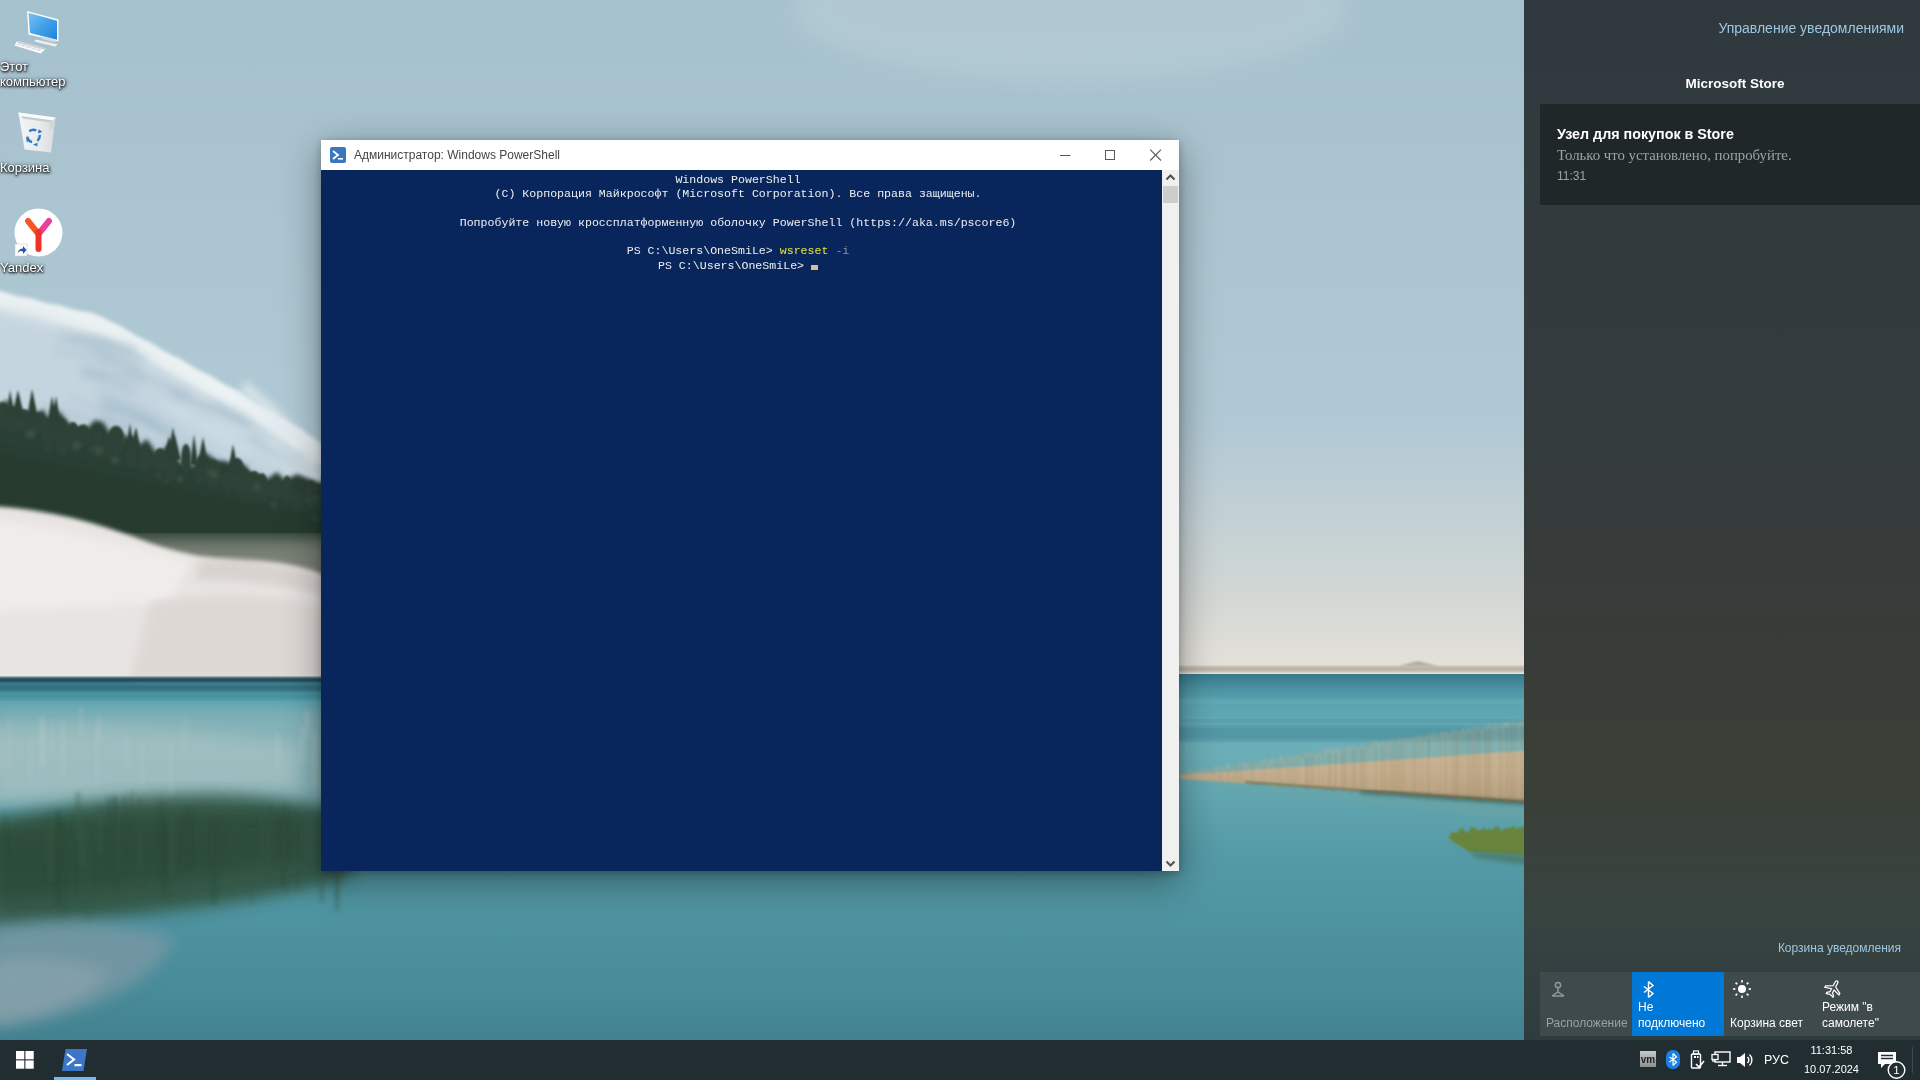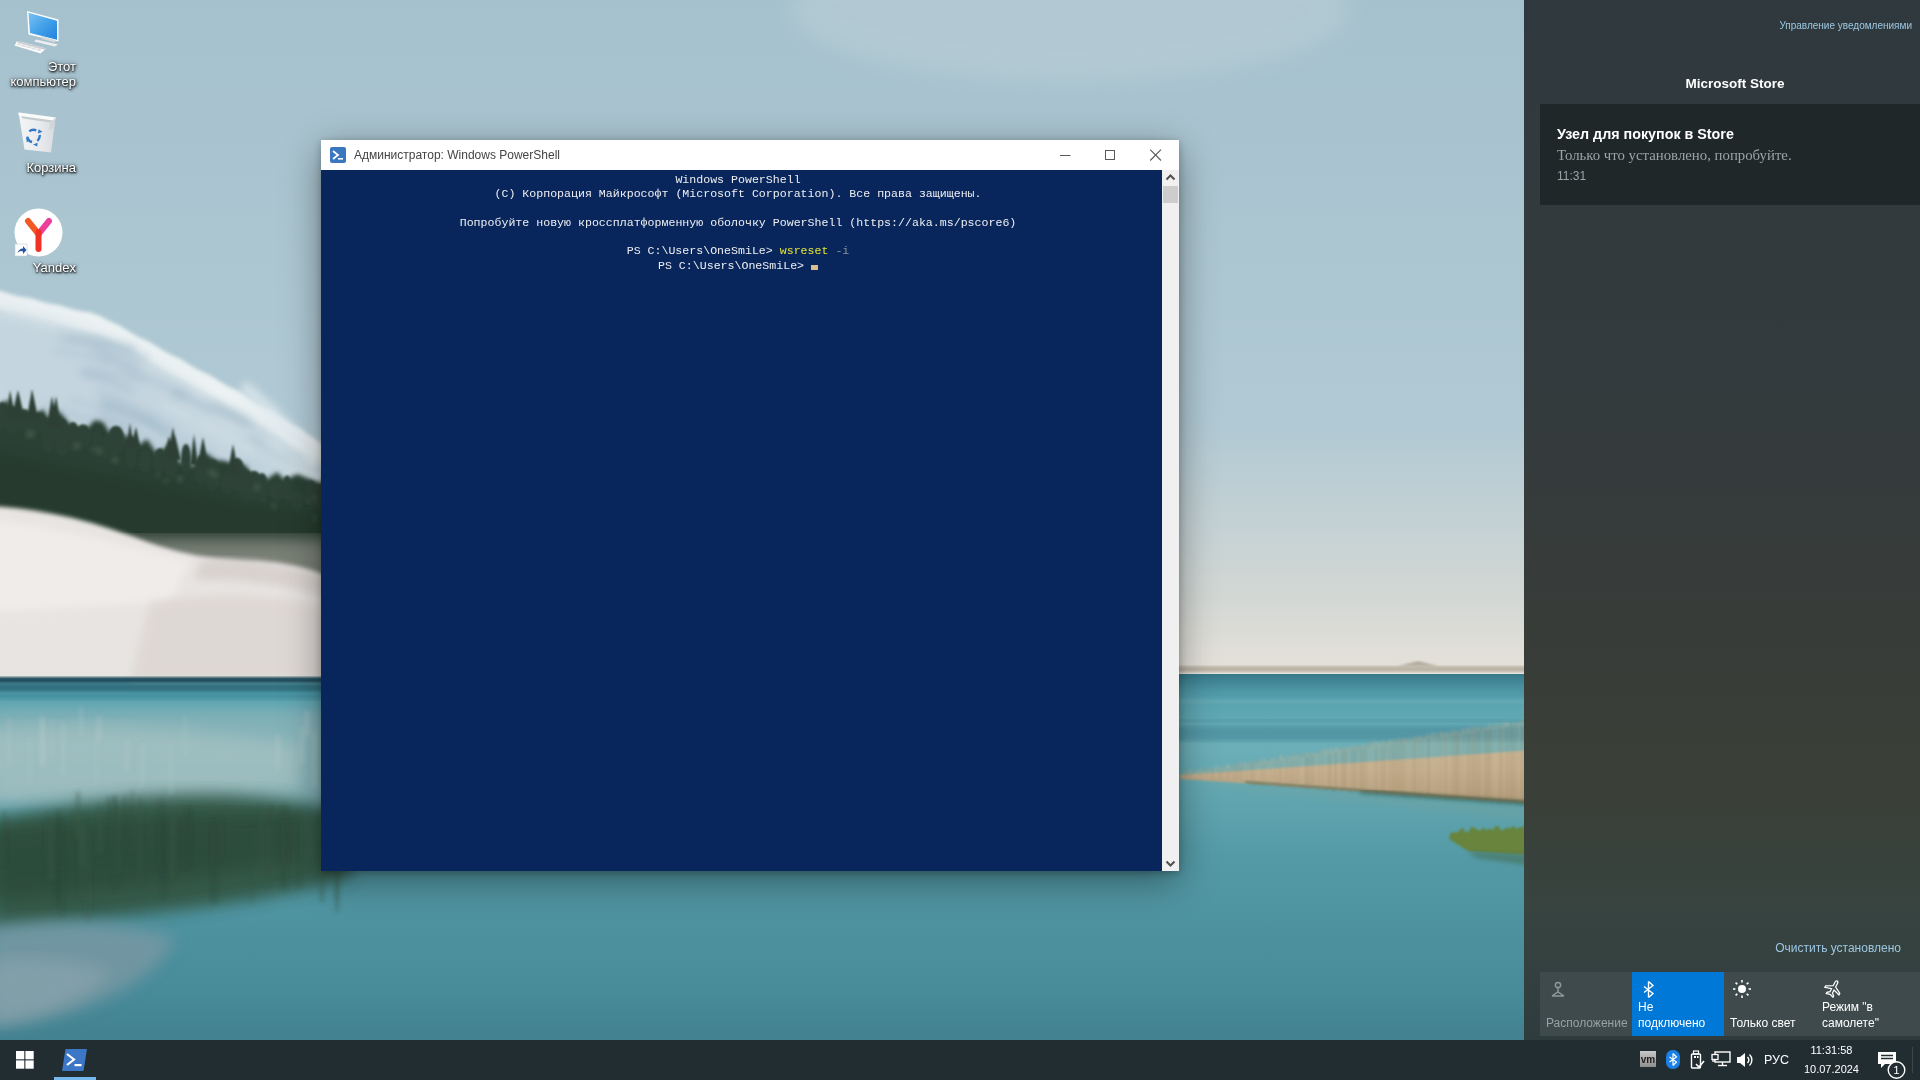--- a/index.html
+++ b/index.html
@@ -1,19 +1,19 @@
 <!DOCTYPE html>
 <html><head>
 <meta charset="utf-8">
 <style>
   html,body{margin:0;padding:0;width:1920px;height:1080px;overflow:hidden;background:#9fbcc8;font-family:"Liberation Sans",sans-serif;}
   .abs{position:absolute;}
   #wall{left:0;top:0;width:1920px;height:1080px;}
   
-  .dlabel{position:absolute;color:#fff;font-size:13px;text-align:right;line-height:15px;
+  .dlabel{position:absolute;color:#fff;font-size:13px;text-align:left;line-height:15px;
     text-shadow:0 1px 2px rgba(0,0,0,.9),1px 1px 3px rgba(0,0,0,.8),0 0 4px rgba(0,0,0,.5);}
   
   #psw{left:321px;top:140px;width:858px;height:731px;box-shadow:0 10px 36px rgba(0,0,0,.40),0 2px 8px rgba(0,0,0,.25);text-align:center;}
   #pstitle{left:0;top:0;width:858px;height:30px;background:#fff;}
   #pstitletxt{left:33px;top:8px;font-size:12px;color:#444;}
   #psbody{left:0;top:30px;width:841px;height:701px;background:#08265c;}
   #pstext{left:2px;top:32.5px;width:830px;font-family:"Liberation Mono",monospace;font-size:11.6px;line-height:14.35px;color:#eeeef0;white-space:pre;}
   #psscroll{left:841px;top:30px;width:17px;height:701px;background:#f0f0f0;}
   #psthumb{left:1px;top:16px;width:15px;height:17px;background:#cdcdcd;}
   
@@ -831,29 +831,29 @@
     <svg class="abs" style="left:0;top:0;" width="17" height="16" viewBox="0 0 17 16">
         <path d="M4.5,9.5 L8.5,5.5 L12.5,9.5" fill="none" stroke="#505050" stroke-width="2"></path>
       </svg>
     <svg class="abs" style="left:0;top:685px;" width="17" height="16" viewBox="0 0 17 16">
         <path d="M4.5,6.5 L8.5,10.5 L12.5,6.5" fill="none" stroke="#505050" stroke-width="2"></path>
       </svg>
   </div>
 </div>
 
 <div class="abs" id="ac">
-  <div class="abs blue" style="right:8px;top:20px;font-size:10px;text-align:right;">Управление уведомлениями</div>
+  <div class="abs blue" style="right:16px;top:20px;font-size:14px;text-align:right;">Управление уведомлениями</div>
   <div class="abs" style="left:13px;top:76px;width:396px;text-align:center;color:#fff;font-size:13.5px;font-weight:bold;">Microsoft Store</div>
   <div class="abs" id="accard">
     <div class="abs" style="left:17px;top:22px;color:#fff;font-size:14.3px;font-weight:bold;">Узел для покупок в Store</div>
     <div class="abs" style="left:17px;top:43px;color:#9aa3a6;font-size:14.8px;font-family:Liberation Serif, serif;">Только что установлено, попробуйте.</div>
     <div class="abs" style="left:17px;top:65px;color:#9aa3a6;font-size:12px;">11:31</div>
   </div>
   <div class="abs" style="left:18px;top:940px;color:#d3e5ef;font-size:12.5px;margin-top:32px;">Развернуть</div>
-  <div class="abs blue" style="right:19px;top:941px;font-size:12px;">Очистить установлено</div>
+  <div class="abs blue" style="right:19px;top:941px;font-size:12px;">Корзина уведомления</div>
 
   <div class="tile" style="left:16px;">
     <svg class="abs" style="left:8px;top:8px;" width="20" height="20" viewBox="0 0 20 20">
       <circle cx="10" cy="5" r="2.6" fill="none" stroke="#8e9899" stroke-width="1.5"></circle>
       <path d="M10,7.6 L10,12 M4,16 L10,12 L16,16 M4,16 L16,16" fill="none" stroke="#8e9899" stroke-width="1.5"></path>
     </svg>
     <div class="tiletxt" style="color:#98a1a3;">Расположение</div>
   </div>
   <div class="tile" style="left:108px;background:#0078d7;">
     <svg class="abs" style="left:10px;top:9px;" width="13" height="17" viewBox="0 0 13 17">
@@ -868,21 +868,21 @@
         <line x1="10" y1="1" x2="10" y2="3.4"></line>
           <line x1="10" y1="16.6" x2="10" y2="19"></line>
         <line x1="1" y1="10" x2="3.4" y2="10"></line>
           <line x1="16.6" y1="10" x2="19" y2="10"></line>
         <line x1="3.6" y1="3.6" x2="5.3" y2="5.3"></line>
           <line x1="14.7" y1="14.7" x2="16.4" y2="16.4"></line>
         <line x1="3.6" y1="16.4" x2="5.3" y2="14.7"></line>
           <line x1="14.7" y1="5.3" x2="16.4" y2="3.6"></line>
       </g>
     </svg>
-    <div class="tiletxt">Только свет</div>
+    <div class="tiletxt">Корзина свет</div>
   </div>
   <div class="tile" style="left:292px;">
     <svg class="abs" style="left:6px;top:6px;" width="22" height="22" viewBox="0 0 22 22">
       <g transform="rotate(28 11 11)">
       <path d="M11,2 C12,2 12.4,3 12.4,4.4 L12.4,8 L19,11.6 L19,13.4 L12.4,11.4 L12.4,14.8 L14.8,16.8 L14.8,18.2 L11,17 L7.2,18.2 L7.2,16.8 L9.6,14.8 L9.6,11.4 L3,13.4 L3,11.6 L9.6,8 L9.6,4.4 C9.6,3 10,2 11,2 Z" fill="none" stroke="#fff" stroke-width="1.25"></path>
       </g>
     </svg>
     <div class="tiletxt">Режим "в<br>самолете"</div>
   </div>
 </div>

